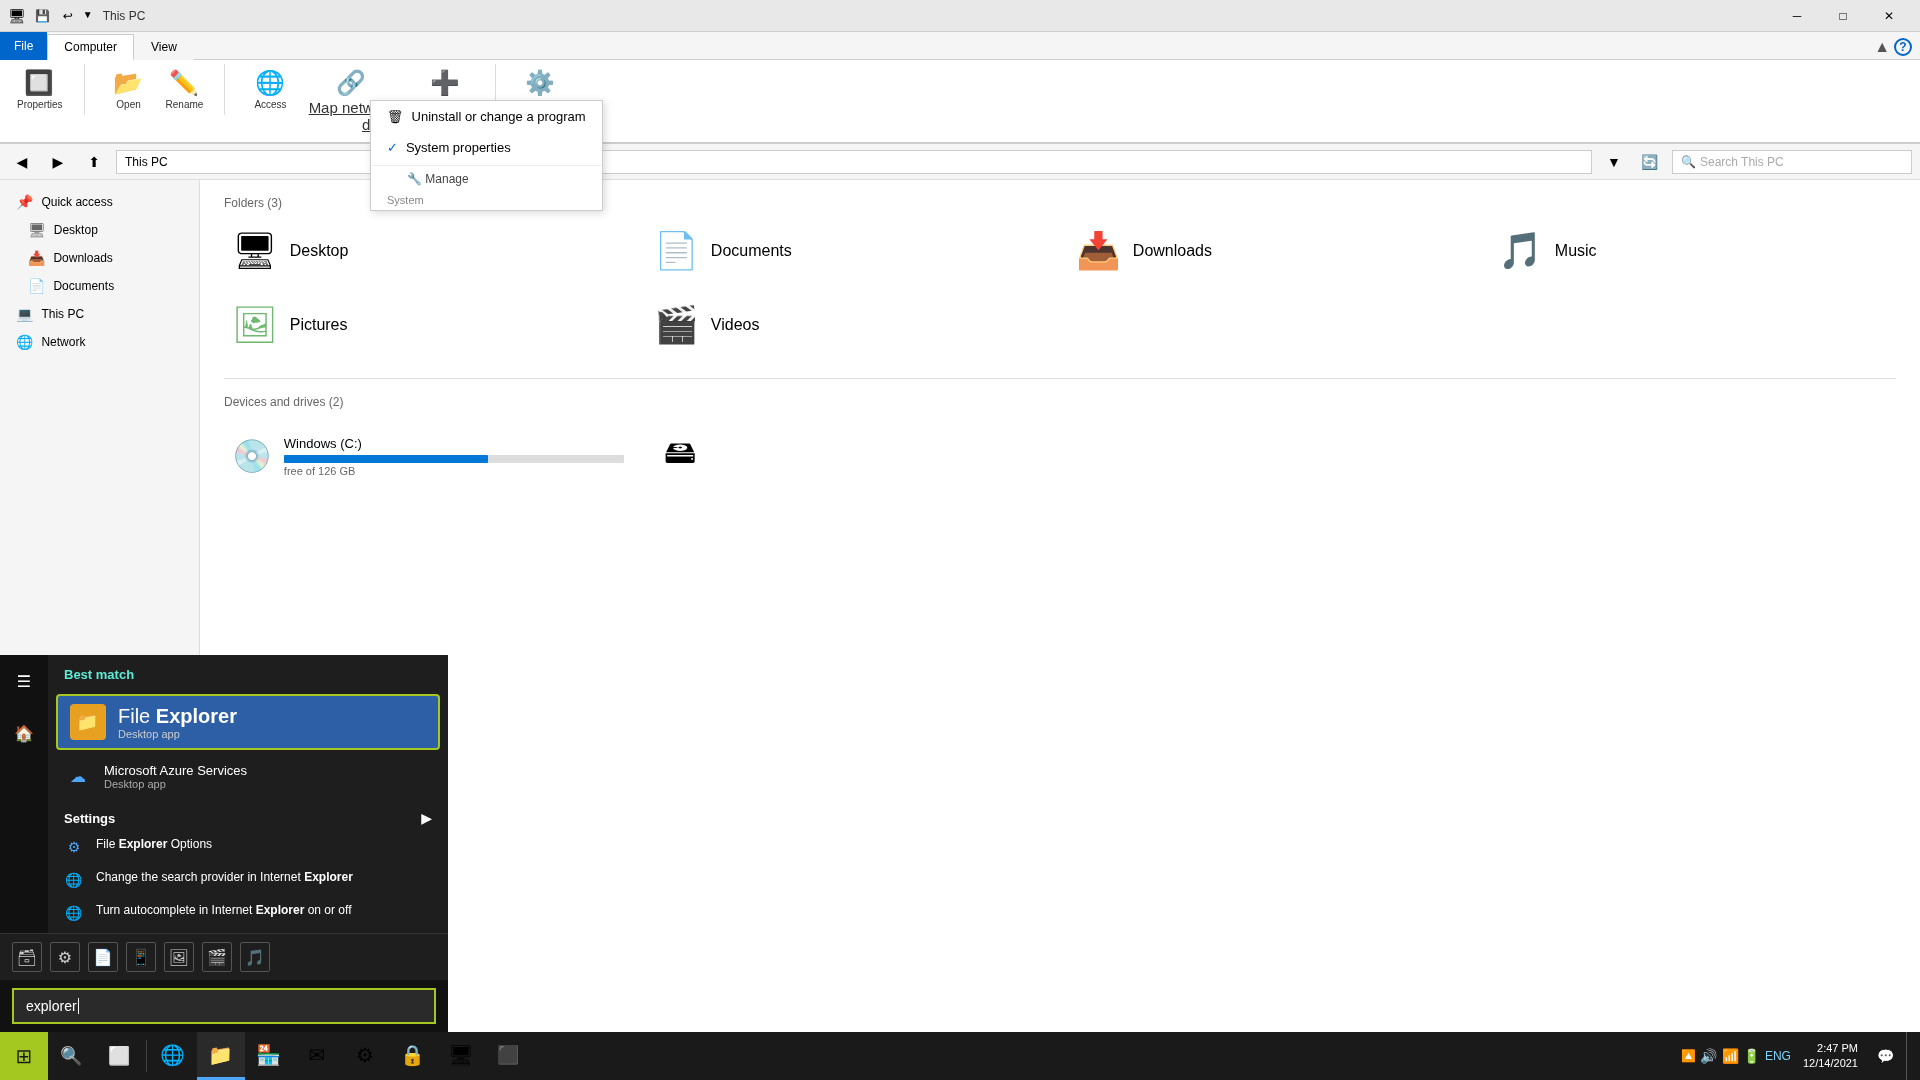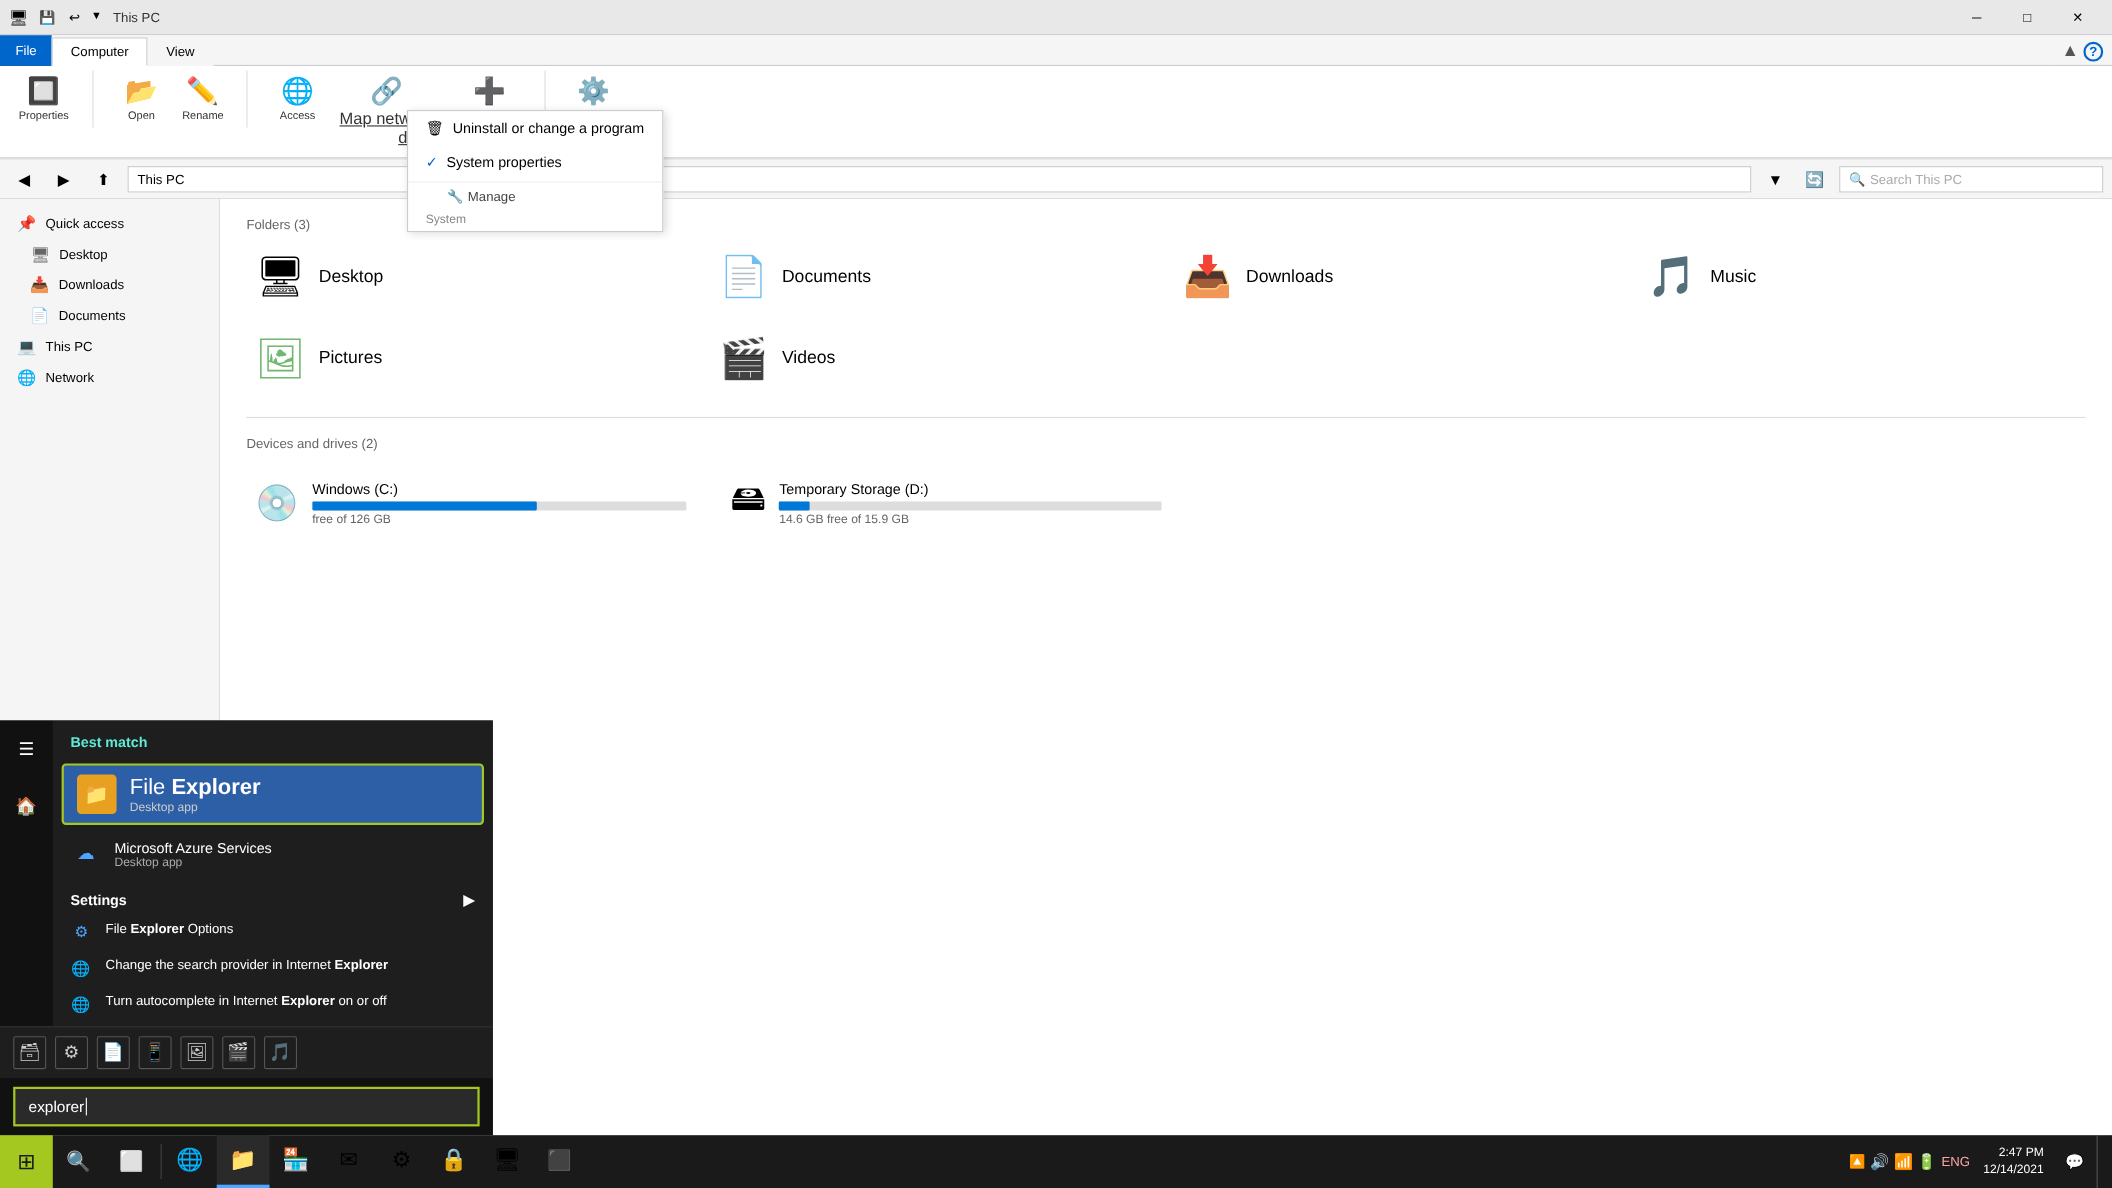--- a/index.html
+++ b/index.html
@@ -307,27 +307,20 @@
               <div class="drive-name">Windows (C:)</div>
               <div class="drive-bar-bg">
                 <div class="drive-bar-fill" style="width:60%;"></div>
               </div>
               <div class="drive-space">free of 126 GB</div>
             </div>
           </div>
 
           <div class="drive-item" style="flex:1;">
             <span class="drive-icon">🖴</span>
-            <div class="drive-info">
-              <div class="drive-name">Temporary Storage (D:)</div>
-              <div class="drive-bar-bg">
-                <div class="drive-bar-fill" style="width:8%;"></div>
-              </div>
-              <div class="drive-space">14.6 GB free of 15.9 GB</div>
-            </div>
           </div>
           <div style="flex:1;"></div>
           <div style="flex:1;"></div>
         </div>
       </div>
     </div>
   </div>
 
   <div class="start-menu">
     <div class="start-menu-main">
@@ -442,21 +435,21 @@
     </div>
     <div class="taskbar-app">
       <span style="font-size:18px;">⬛</span>
     </div>
 
     <div class="taskbar-right">
       <span style="color:#ccc;font-size:12px;cursor:pointer;">🔼</span>
       <span style="color:#ccc;font-size:14px;cursor:pointer;">🔊</span>
       <span style="color:#ccc;font-size:14px;cursor:pointer;">📶</span>
       <span style="color:red;font-size:14px;cursor:pointer;" title="Battery icon with X">🔋</span>
-      <span style="color:#fca5a5;font-size:12px;cursor:pointer;">ENG</span>
+      <span style="color:#7dd3fc;font-size:12px;cursor:pointer;">ENG</span>
       <div class="taskbar-time">
         <div>2:47 PM</div>
         <div>12/14/2021</div>
       </div>
       <div class="taskbar-notification">
         <span>💬</span>
       </div>
       <div class="show-desktop"></div>
     </div>
   </div>

